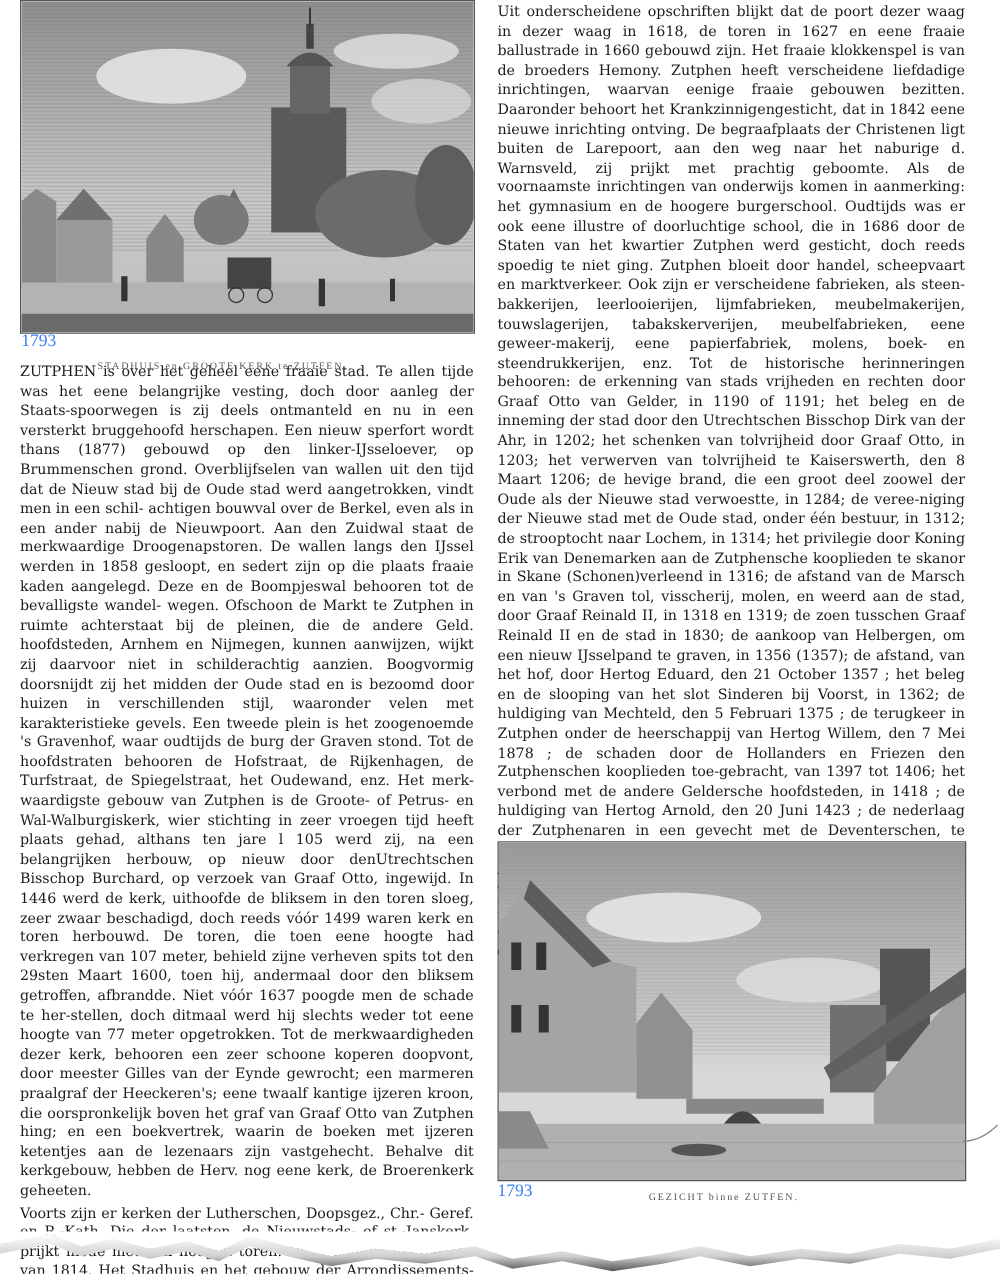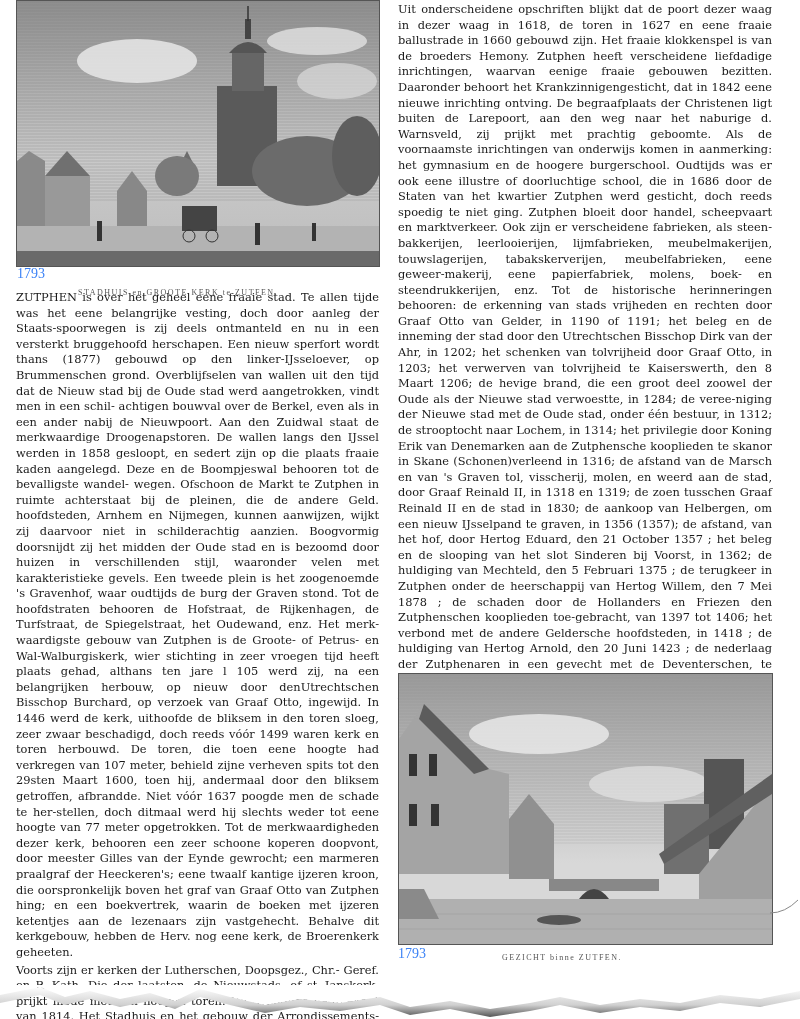--- a/index.html
+++ b/index.html
@@ -117,21 +117,21 @@
     <rect x="0" y="225" width="373" height="45" fill="#b0b0b0"></rect>
     <line x1="0" y1="240" x2="373" y2="240" stroke="#999" stroke-width="0.5"></line>
     <line x1="0" y1="255" x2="373" y2="255" stroke="#999" stroke-width="0.5"></line>
 
     <ellipse cx="160" cy="246" rx="22" ry="5" fill="#555"></ellipse>
 
     <polygon points="0,215 25,215 40,245 0,245" fill="#8a8a8a"></polygon>
   </svg>
 </div>
 <span class="caption-year" style="left:398px; top:946px;">1793</span>
-<span class="caption-text" style="left:502px; top:953px;">GEZICHT binne ZUTFEN.</span>
+<span class="caption-text" style="left:519px; top:953px;">GEZICHT binne ZUTFEN.</span>
 
 <svg class="curl" viewBox="0 0 30 20">
   <path d="M0 18 Q15 18 28 5" fill="none" stroke="#888" stroke-width="1"></path>
 </svg>
 
 <svg class="torn" viewBox="0 0 800 34" preserveAspectRatio="none">
   <defs>
     <linearGradient id="tornGrad" x1="0" y1="0" x2="0" y2="1">
       <stop offset="0" stop-color="#ffffff"></stop>
       <stop offset="0.6" stop-color="#d0d0d0"></stop>

